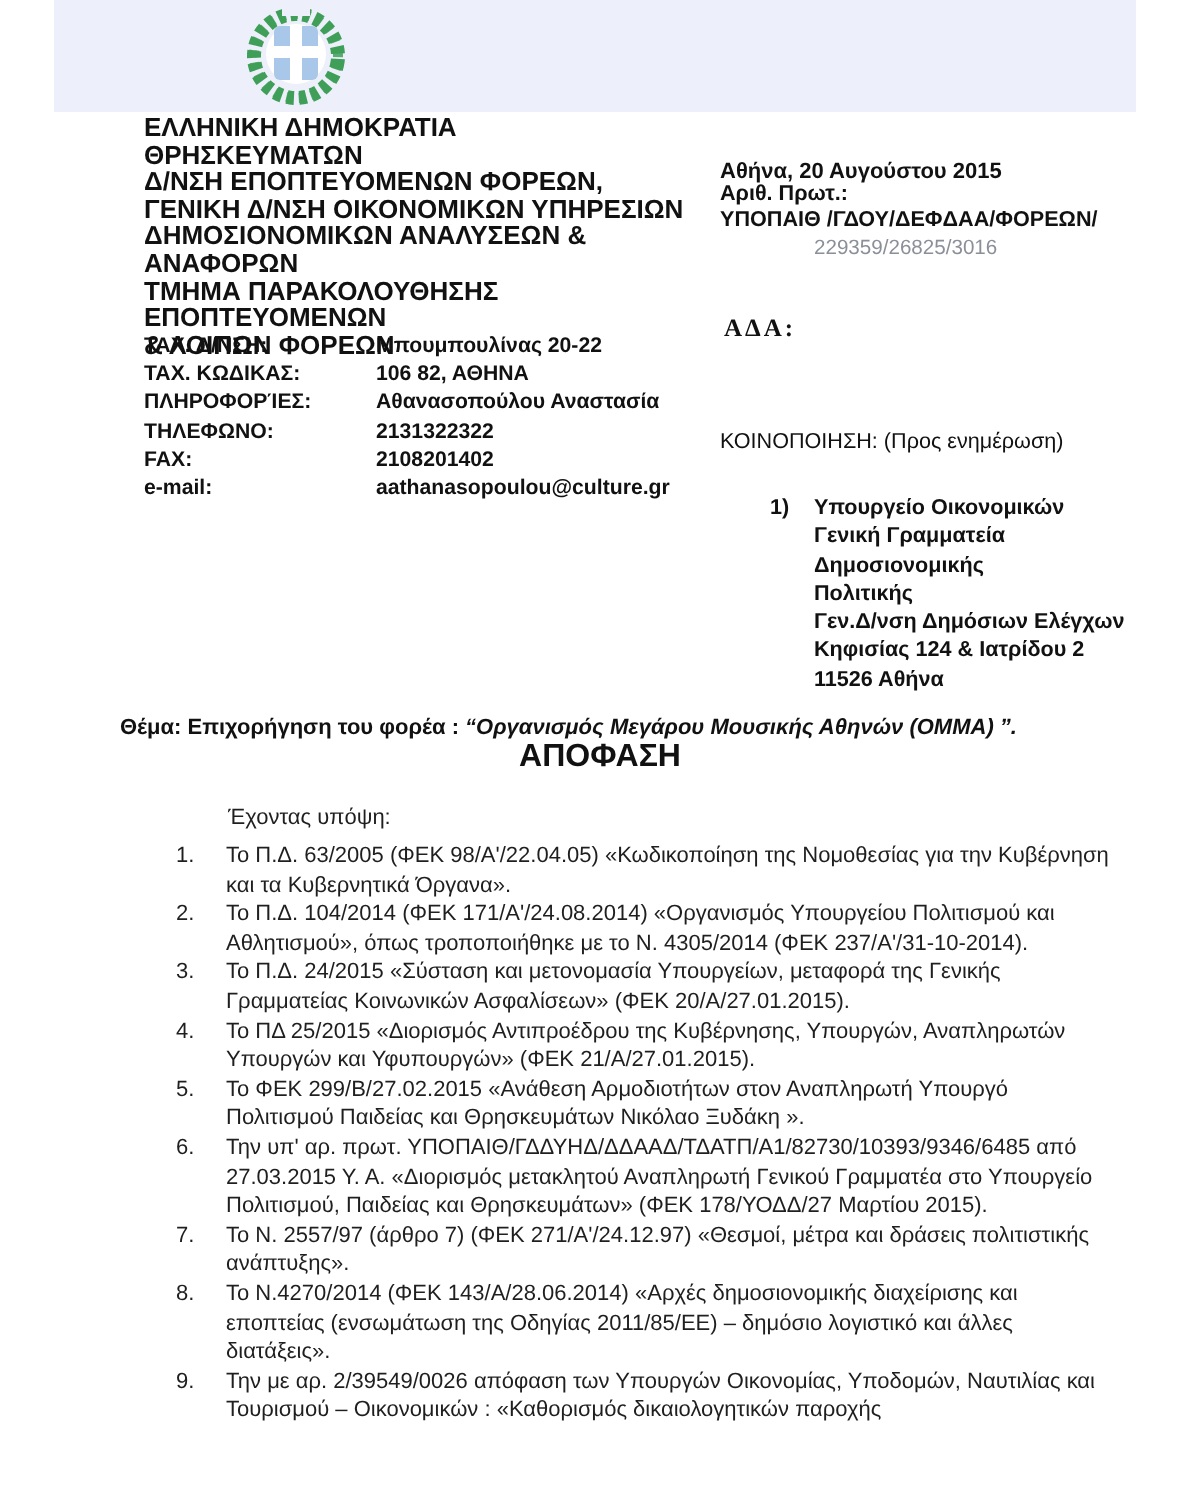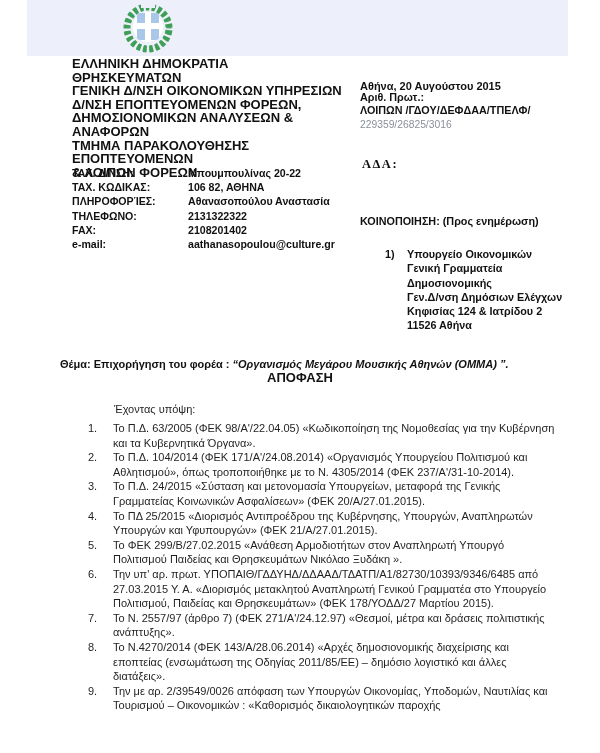--- a/index.html
+++ b/index.html
@@ -30,45 +30,45 @@
   .contact .val { font-weight:bold;padding-left:28px; }
   
   .date {
     position:absolute; left:360px; top:63px;
     font-weight:bold; font-size:11px; color:#111;margin-top:17px;
   }
   .protocol {
     position:absolute; left:360px; top:91px; width:220px;
     font-weight:bold; font-size:10.8px; line-height:13.4px; color:#111;
   }
-  .protocol .num { font-weight:normal; color:#8a8f98; font-size:10.3px; }
+  .protocol .num { font-weight:normal; color:#8a8f98; font-size:10.3px;margin-left:47px; }
   .ada {
     position:absolute; left:362px; top:157px;
     font-family:"Liberation Serif","DejaVu Serif",serif;
     font-weight:bold; font-size:12.5px; letter-spacing:1.5px; color:#111;
   }
   .cc-head {
     position:absolute; left:360px; top:215px;
-    font-weight:bold; font-size:10.8px; color:#111;
+    font-weight:normal; font-size:10.8px; color:#111;
   }
   .recipient {
     position:absolute; left:385px; top:247px; width:200px;
     display:flex; font-weight:bold; font-size:10.8px; line-height:14.3px; color:#111;
   }
   .recipient .rnum { width:22px; flex:none; }
   
   .subject {
     position:absolute; left:60px; top:358px; width:492px;
     font-size:11px; color:#111;
   }
   .subject .pfx { font-weight:bold; }
   .subject .ttl { font-weight:bold; font-style:italic; }
   .decision {
     position:absolute; left:0; top:370px; width:600px; text-align:center;
-    font-weight:bold; font-size:13px; color:#111;
+    font-weight:bold; font-size:16px; color:#111;
   }
   .preamble {
     position:absolute; left:114px; top:403px;
     font-size:11px; color:#1f1f1f;
   }
   .list {
     position:absolute; left:88px; top:421px; width:468px;
     font-size:11px; line-height:14.6px; color:#1f1f1f;
   }
   .li { display:flex; }
@@ -95,22 +95,22 @@
     <rect x="20" y="11" width="22" height="27" rx="3" fill="#a9c7e8"></rect>
 
     <rect x="28" y="11" width="6" height="27" fill="#ffffff"></rect>
     <rect x="20" y="21" width="22" height="6" fill="#ffffff"></rect>
   </svg>
 </div>
 
 <div class="hdr-left">
   <div>ΕΛΛΗΝΙΚΗ ΔΗΜΟΚΡΑΤΙΑ</div>
   <div>ΘΡΗΣΚΕΥΜΑΤΩΝ</div>
+  <div>Δ/ΝΣΗ ΕΠΟΠΤΕΥΟΜΕΝΩΝ ΦΟΡΕΩΝ,</div>
   <div>ΓΕΝΙΚΗ Δ/ΝΣΗ ΟΙΚΟΝΟΜΙΚΩΝ ΥΠΗΡΕΣΙΩΝ</div>
-  <div>Δ/ΝΣΗ ΕΠΟΠΤΕΥΟΜΕΝΩΝ ΦΟΡΕΩΝ,</div>
   <div>ΔΗΜΟΣΙΟΝΟΜΙΚΩΝ ΑΝΑΛΥΣΕΩΝ &amp; ΑΝΑΦΟΡΩΝ</div>
   <div>ΤΜΗΜΑ ΠΑΡΑΚΟΛΟΥΘΗΣΗΣ ΕΠΟΠΤΕΥΟΜΕΝΩΝ</div>
   <div>&amp; ΛΟΙΠΩΝ ΦΟΡΕΩΝ</div>
 </div>
 
 <div class="contact">
   <div class="row">
     <span class="lbl">ΤΑΧ. Δ/ΝΣΗ:</span>
     <span class="val">Μπουμπουλίνας 20-22</span>
   </div>
@@ -133,33 +133,34 @@
   <div class="row">
     <span class="lbl">e-mail:</span>
     <span class="val">aathanasopoulou@culture.gr</span>
   </div>
 </div>
 
 <div class="date">Αθήνα,  20 Αυγούστου 2015</div>
 
 <div class="protocol">
   <div>Αριθ. Πρωτ.:</div>
-  <div>ΛΟΙΠΩΝ /ΓΔΟΥ/ΔΕΦΔΑΑ/ΤΠΕΛΦ/</div>
+  <div>ΥΠΟΠΑΙΘ /ΓΔΟΥ/ΔΕΦΔΑΑ/ΦΟΡΕΩΝ/</div>
   <div class="num">229359/26825/3016</div>
 </div>
 
 <div class="ada">ΑΔΑ:</div>
 
 <div class="cc-head">ΚΟΙΝΟΠΟΙΗΣΗ: (Προς ενημέρωση)</div>
 
 <div class="recipient">
   <span class="rnum">1)</span>
   <span class="rlines">
     <div>Υπουργείο Οικονομικών</div>
     <div>Γενική Γραμματεία  Δημοσιονομικής</div>
+    <div>Πολιτικής</div>
     <div>Γεν.Δ/νση Δημόσιων Ελέγχων</div>
     <div>Κηφισίας 124 &amp; Ιατρίδου 2</div>
     <div>11526 Αθήνα</div>
   </span>
 </div>
 
 <div class="subject">
   <span class="pfx">Θέμα: Επιχορήγηση  του φορέα  :</span>
   <span> </span>
   <span class="ttl">“Οργανισμός Μεγάρου Μουσικής Αθηνών (ΟΜΜΑ) ”.</span>

